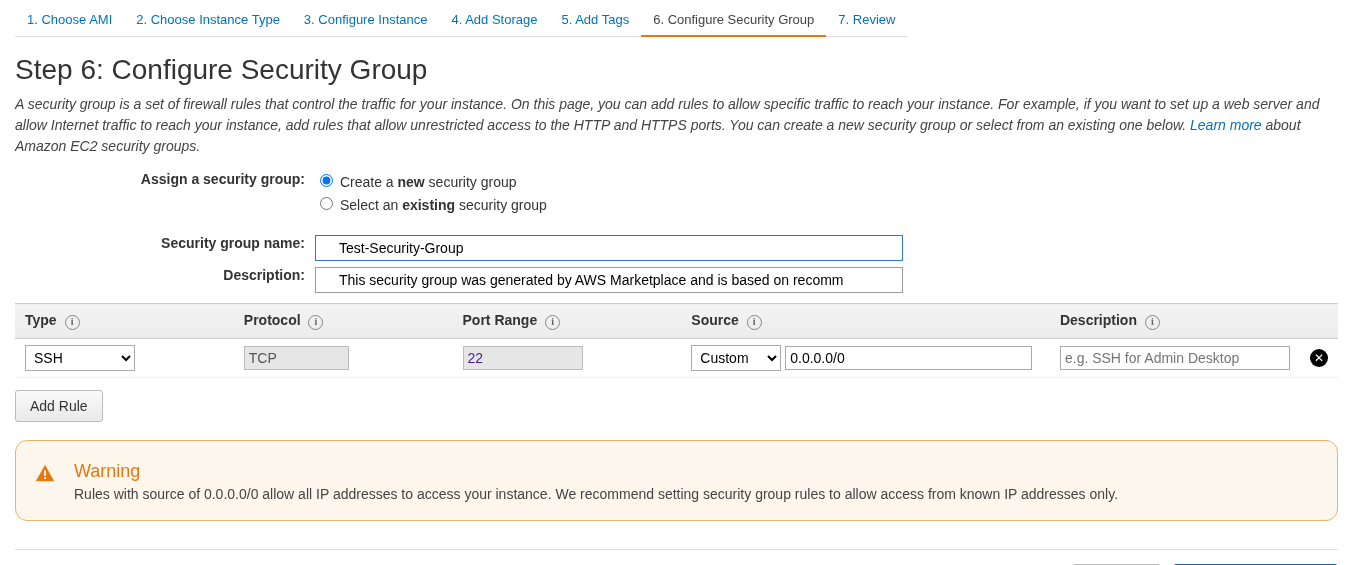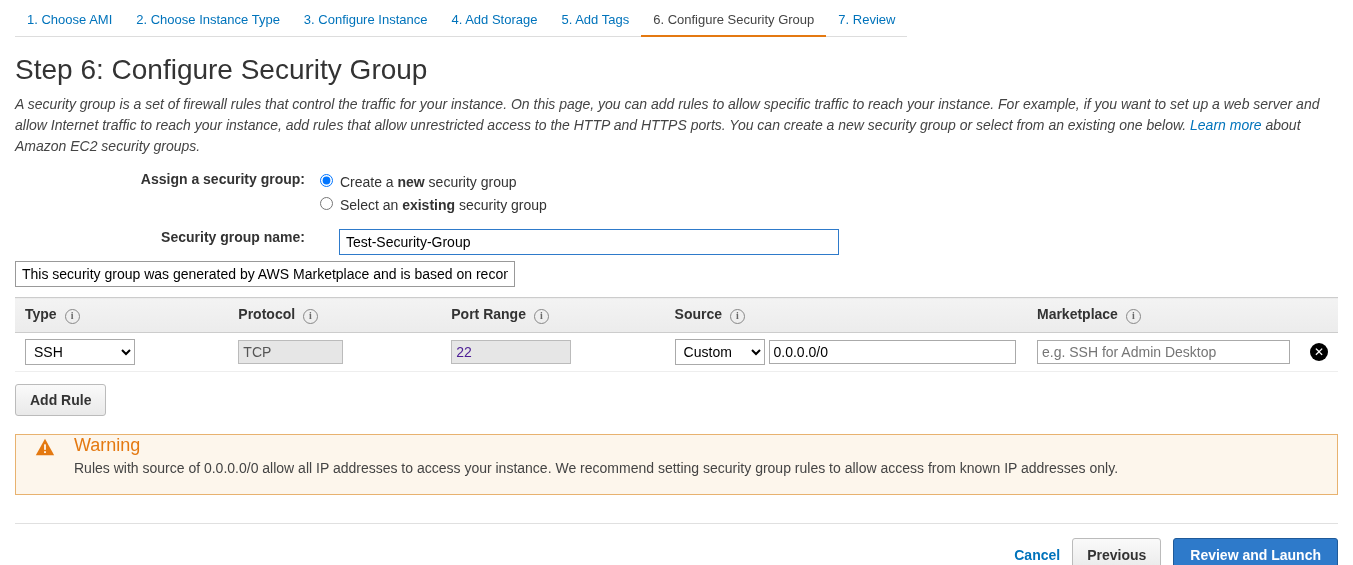--- a/index.html
+++ b/index.html
@@ -50,22 +50,22 @@
   }
   .form-label {
     width: 300px;
     text-align: right;
     font-weight: 700;
     padding-right: 10px;
     color: #333;
   }
   .radio-row label { font-size: 14px; color: #333; }
   .text-input {
-    width: 500px;
-    padding: 4px 6px;
+    width: 588px;
+    padding: 4px 23px;
     border: 1px solid #999;
     font-size: 14px;
   }
   .text-input.highlight { border: 1px solid #2e7aca; }
   .rules-table {
     width: 100%;
     margin-top: 10px;
     border-collapse: collapse;
   }
   .rules-table thead tr {
@@ -103,50 +103,50 @@
     padding: 3px 4px;
     border: 1px solid #aaa;
     font-size: 14px;
     background: #fff;
   }
   select.type-sel { width: 110px; }
   .cell-input.protocol { width: 105px; background: #e6e6e6; color: #555; border-color:#bbb;}
   .cell-input.port { width: 120px; background: #e6e6e6; color: #4c1d95; border-color:#bbb;}
   select.source-sel { width: 90px; }
   .cell-input.cidr { width: 247px; }
-  .cell-input.desc { width: 253px; color:#888; }
+  .cell-input.desc { width: 230px; color:#888; }
   .remove-icon {
     width: 18px; height: 18px;
     background: #000;
     border-radius: 50%;
     display: inline-flex;
     align-items: center;
     justify-content: center;
     color: #fff;
     font-size: 12px;
     cursor: pointer;
     line-height: 1;
   }
   .add-rule-btn {
     margin-top: 12px;
     padding: 7px 14px;
     background: linear-gradient(#fafafa,#e9e9e9);
     border: 1px solid #bbb;
     border-radius: 3px;
-    font-weight: 700;
+    font-weight: 400;
     color: #333;
     cursor: pointer;
     font-size: 14px;
   }
   .warning-box {
     margin-top: 18px;
     border: 1px solid #e8b26f;
     background: #fdf6ec;
-    border-radius: 0;
-    padding: 0 18px 18px;
+    border-radius: 12px;
+    padding: 20px 18px 18px;
     display: flex;
     gap: 18px;
   }
   .warn-tri {
     color: #e47911;
     flex-shrink: 0;
     margin-top: 2px;
   }
   .warn-title {
     color: #e47911;
@@ -224,25 +224,26 @@
 <div class="form-row">
   <div class="form-label"></div>
   <div class="radio-row">
     <input type="radio" style="">
     <label>
       <span>Select an </span><b>existing</b><span> security group</span>
     </label>
   </div>
 </div>
 
-<div class="form-row" style="margin-top:16px;gap:24px;">
+<div class="form-row" style="margin-top:22px;">
   <div class="form-label">Security group name:</div>
   <input class="text-input highlight" type="text" value="Test-Security-Group" style="">
 </div>
 <div class="form-row" style="margin-top:6px;">
+  <div class="form-label">Description:</div>
   <input class="text-input" type="text" value="This security group was generated by AWS Marketplace and is based on recomm" style="">
 </div>
 
 <table class="rules-table">
   <thead>
     <tr>
       <th style="width:220px;">
         <span>Type</span>
         <span class="info-icon">i</span>
       </th>
@@ -252,21 +253,21 @@
       </th>
       <th style="width:230px;">
         <span>Port Range</span>
         <span class="info-icon">i</span>
       </th>
       <th style="width:370px;">
         <span>Source</span>
         <span class="info-icon">i</span>
       </th>
       <th>
-        <span>Marketplace</span>
+        <span>Description</span>
         <span class="info-icon">i</span>
       </th>
       <th style="width:30px;"></th>
     </tr>
   </thead>
   <tbody>
     <tr>
       <td>
         <select class="type-sel">
           <option>SSH</option>

